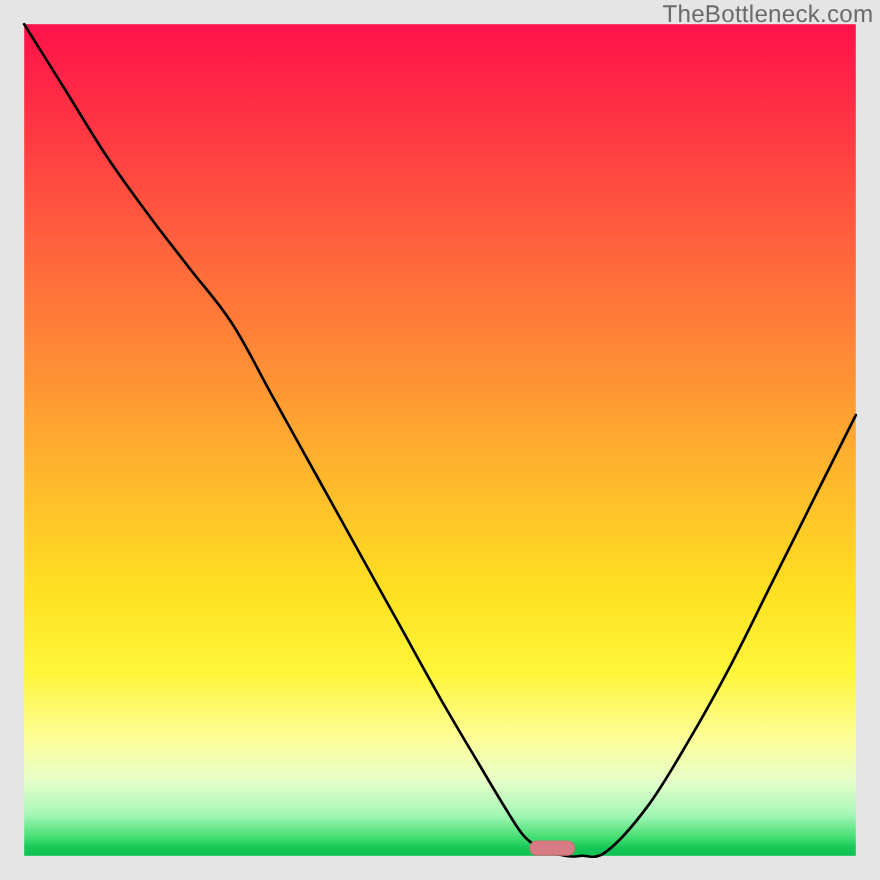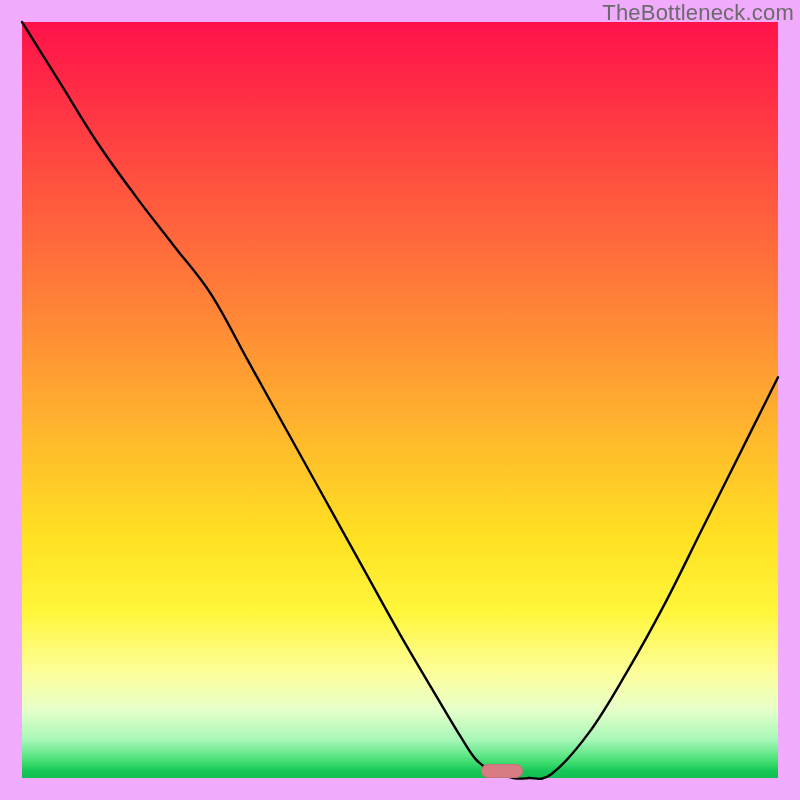--- a/index.html
+++ b/index.html
@@ -8,21 +8,21 @@
     width: 800px;
     height: 800px;
     background: #000;
     overflow: hidden;
     font-family: Arial, Helvetica, sans-serif;
   }
   .frame {
     position: relative;
     width: 800px;
     height: 800px;
-    background: #f0abfc;
+    background: #e5e5e5;
   }
   .plot-area {
     position: absolute;
     left: 22px;
     top: 22px;
     width: 756px;
     height: 756px;
     
     background: linear-gradient(
       to bottom,

